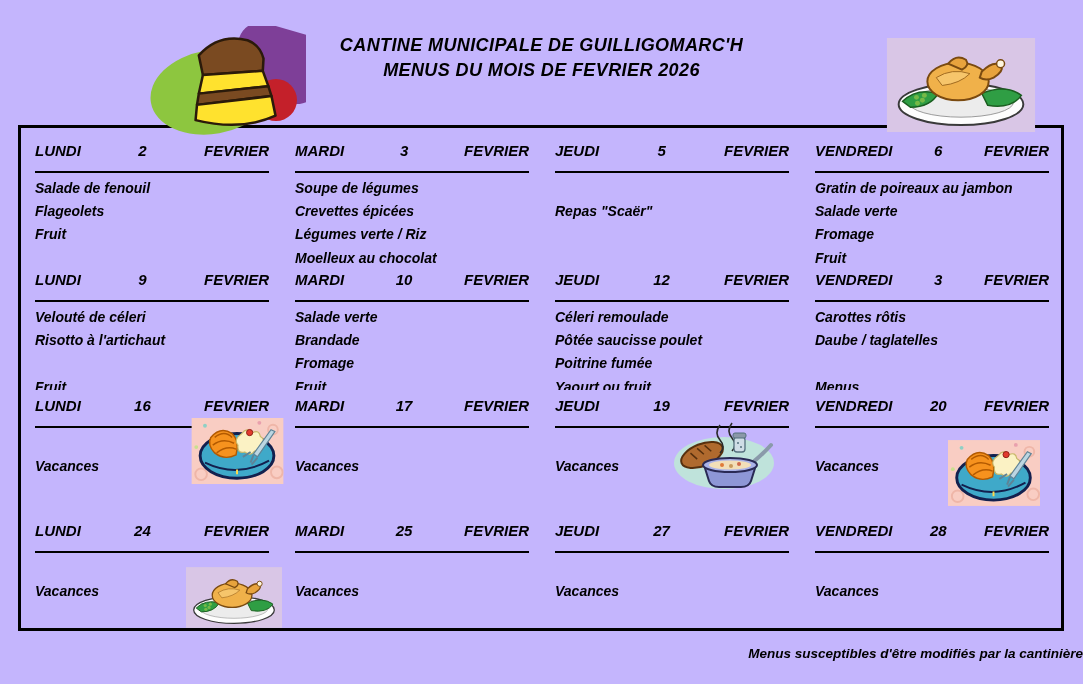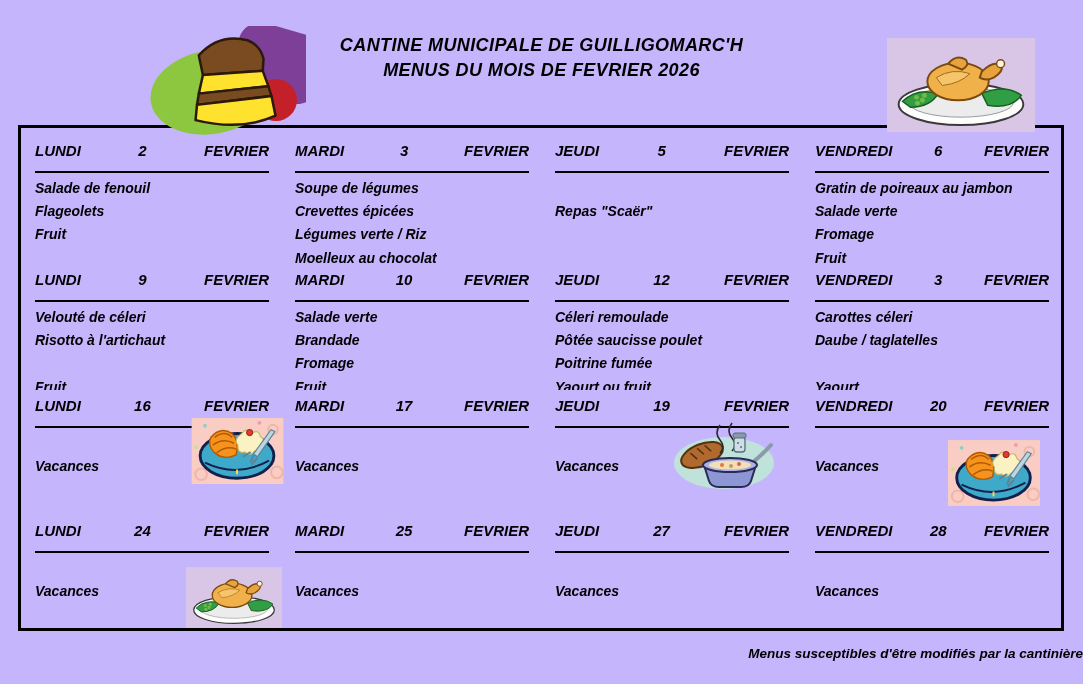--- a/index.html
+++ b/index.html
@@ -214,24 +214,24 @@
           <div class="menu-item">Yaourt ou fruit</div>
         </div>
       </div>
       <div class="cell">
         <div class="day-header">
           <span>VENDREDI</span>
           <span>3</span>
           <span>FEVRIER</span>
         </div>
         <div class="items">
-          <div class="menu-item">Carottes céleri</div>
+          <div class="menu-item">Carottes rôtis</div>
           <div class="menu-item">Daube / taglatelles</div>
           <div class="menu-item"></div>
-          <div class="menu-item">Yaourt</div>
+          <div class="menu-item">Menus</div>
         </div>
       </div>
       <div class="cell">
         <div class="day-header">
           <span>LUNDI</span>
           <span>16</span>
           <span>FEVRIER</span>
         </div>
         <div class="items">
           <div class="menu-item"></div>

